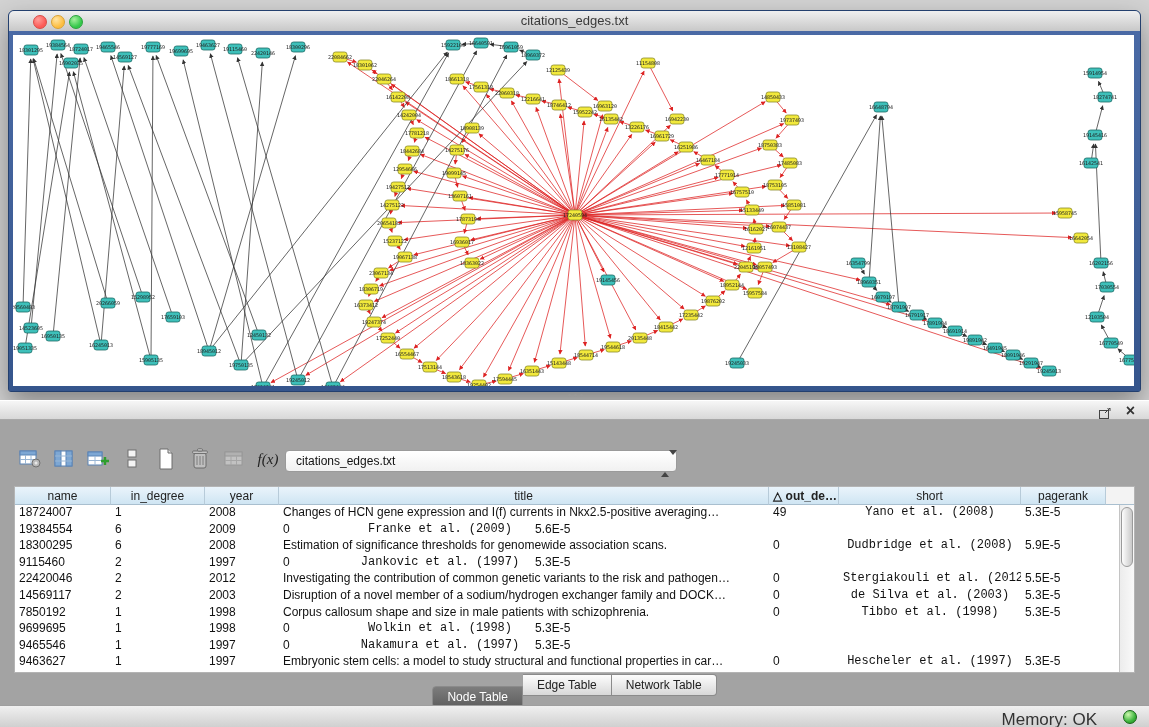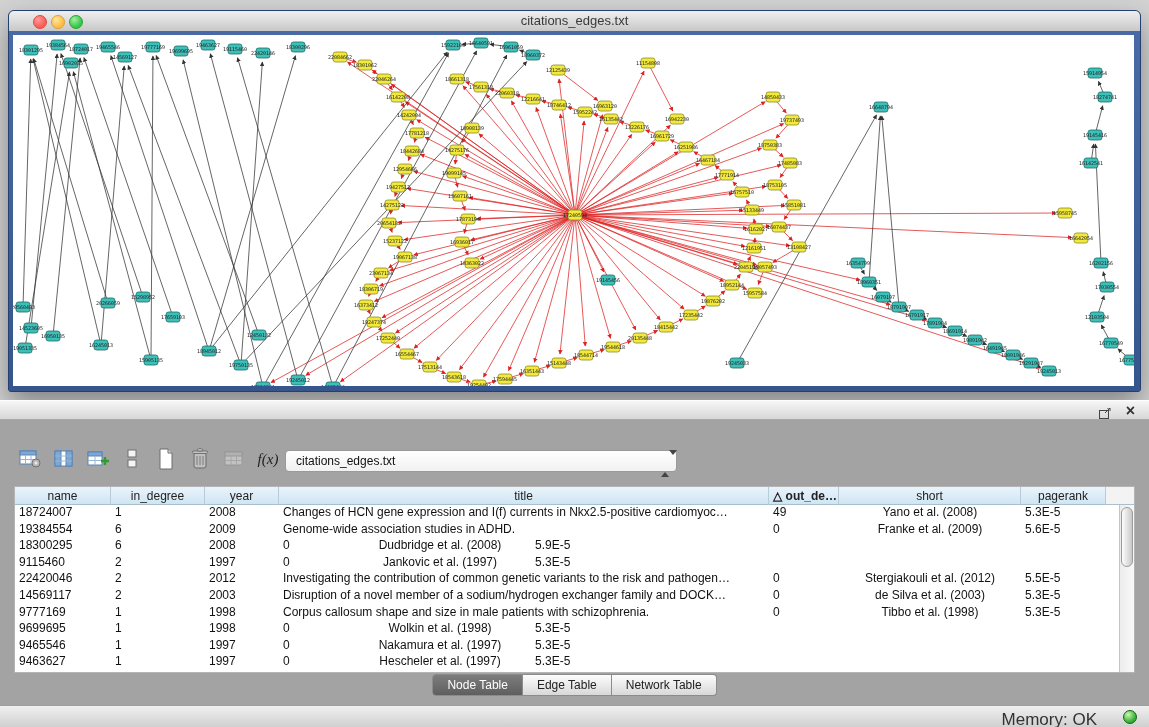--- a/index.html
+++ b/index.html
@@ -45,32 +45,32 @@
     border:1px solid #b4b4b4;box-sizing:border-box;}
   #thead{display:flex;height:18px;}
   .th{font-size:12px;color:#222;text-align:center;line-height:18px;white-space:nowrap;overflow:hidden;
     background:linear-gradient(#eaf4fb,#cfe5f3);border-right:1px solid #b7cbd9;border-bottom:1px solid #a9bfcf;box-sizing:border-box;}
   .th.c4{text-align:left;padding-left:4px;font-weight:bold;}
   .th-fill{flex:1;background:#f3f3f3;border-bottom:1px solid #a9bfcf;}
   .tr{display:flex;height:16.6px;}
   .td{font-size:12px;color:#111;padding:0 4px;white-space:nowrap;overflow:hidden;box-sizing:border-box;}
   .c0{width:96px;}.c1{width:94px;}.c2{width:74px;}.c3{width:490px;}.c4{width:70px;}
   .c5{width:182px;}.c6{width:85px;}
-  .td.c5{text-align:center;}
+  .td.c5{text-align:center;font-family:Liberation Mono, monospace;}
   #vscroll{position:absolute;right:0;top:18px;bottom:0;width:14px;background:linear-gradient(to right,#ececec,#f9f9f9);
     border-left:1px solid #c4c4c4;}
   #vthumb{position:absolute;left:1px;top:2px;width:10px;height:58px;border:1px solid #9a9a9a;border-radius:6px;
     background:linear-gradient(to right,#fdfdfd,#c9c9c9);}
   
   #tabs{position:absolute;left:0;top:254px;width:1149px;display:flex;justify-content:center;}
   .tab{height:20px;line-height:20px;padding:0 14px;font-size:12px;color:#222;
     background:linear-gradient(#fdfdfd,#d8d8d8);border:1px solid #8b8b8b;border-left:none;}
   .tab:first-child{border-left:1px solid #8b8b8b;border-radius:4px 0 0 4px;}
   .tab:last-child{border-radius:0 4px 4px 0;}
-  .tab.sel{background:linear-gradient(#7d7d7d,#5f5f5f);color:#fff;}
+  .tab.sel{background:linear-gradient(#7d7d7d,#5f5f5f);color:#fff;margin-top:12px;}
   
   #status-bar{position:absolute;left:0;top:705px;width:1149px;height:22px;
     background:linear-gradient(#f0f0f0,#d0d0d0);border-top:1px solid #9f9f9f;box-sizing:border-box;}
   #memory-label{position:absolute;right:52px;top:4px;font-size:17px;color:#333;}
   #memory-orb{position:absolute;right:12px;top:4px;width:12px;height:12px;border-radius:50%;
     border:1px solid #156515;background:radial-gradient(circle at 35% 30%,#cdf8ae,#3db53d 60%,#1e8a1e);}
 </style>
 </head>
 <body>
 
@@ -906,38 +906,38 @@
         <div class="th c4">△ out_de…</div>
         <div class="th c5">short</div>
         <div class="th c6">pagerank</div>
         <div class="th-fill"></div>
       </div>
     <div id="tbody">
         <div class="tr">
           <div class="td c0">18724007</div>
           <div class="td c1">1</div>
           <div class="td c2">2008</div>
-          <div class="td c3">Changes of HCN gene expression and I(f) currents in Nkx2.5-positive cardiomyoc…</div>
+          <div class="td c3">Changes of HCN gene expression and I(f) currents in Nkx2.5-positive averaging…</div>
           <div class="td c4">49</div>
           <div class="td c5">Yano et al. (2008)</div>
           <div class="td c6">5.3E-5</div>
         </div>
         <div class="tr">
           <div class="td c0">19384554</div>
           <div class="td c1">6</div>
           <div class="td c2">2009</div>
-          <div class="td c3">Genome-wide association studies in ADHD.</div>
           <div class="td c4">0</div>
           <div class="td c5">Franke et al. (2009)</div>
           <div class="td c6">5.6E-5</div>
         </div>
         <div class="tr">
           <div class="td c0">18300295</div>
           <div class="td c1">6</div>
           <div class="td c2">2008</div>
+          <div class="td c3">Estimation of significance thresholds for genomewide association scans.</div>
           <div class="td c4">0</div>
           <div class="td c5">Dudbridge et al. (2008)</div>
           <div class="td c6">5.9E-5</div>
         </div>
         <div class="tr">
           <div class="td c0">9115460</div>
           <div class="td c1">2</div>
           <div class="td c2">1997</div>
           <div class="td c4">0</div>
           <div class="td c5">Jankovic et al. (1997)</div>
@@ -955,21 +955,21 @@
         <div class="tr">
           <div class="td c0">14569117</div>
           <div class="td c1">2</div>
           <div class="td c2">2003</div>
           <div class="td c3">Disruption of a novel member of a sodium/hydrogen exchanger family and DOCK…</div>
           <div class="td c4">0</div>
           <div class="td c5">de Silva et al. (2003)</div>
           <div class="td c6">5.3E-5</div>
         </div>
         <div class="tr">
-          <div class="td c0">9777169</div>
+          <div class="td c0">7850192</div>
           <div class="td c1">1</div>
           <div class="td c2">1998</div>
           <div class="td c3">Corpus callosum shape and size in male patients with schizophrenia.</div>
           <div class="td c4">0</div>
           <div class="td c5">Tibbo et al. (1998)</div>
           <div class="td c6">5.3E-5</div>
         </div>
         <div class="tr">
           <div class="td c0">9699695</div>
           <div class="td c1">1</div>
@@ -983,20 +983,21 @@
           <div class="td c1">1</div>
           <div class="td c2">1997</div>
           <div class="td c4">0</div>
           <div class="td c5">Nakamura et al. (1997)</div>
           <div class="td c6">5.3E-5</div>
         </div>
         <div class="tr">
           <div class="td c0">9463627</div>
           <div class="td c1">1</div>
           <div class="td c2">1997</div>
+          <div class="td c3">Embryonic stem cells: a model to study structural and functional properties in car…</div>
           <div class="td c4">0</div>
           <div class="td c5">Hescheler et al. (1997)</div>
           <div class="td c6">5.3E-5</div>
         </div>
       </div>
     <div id="vscroll">
       <div id="vthumb"></div>
     </div>
   </div>
 

